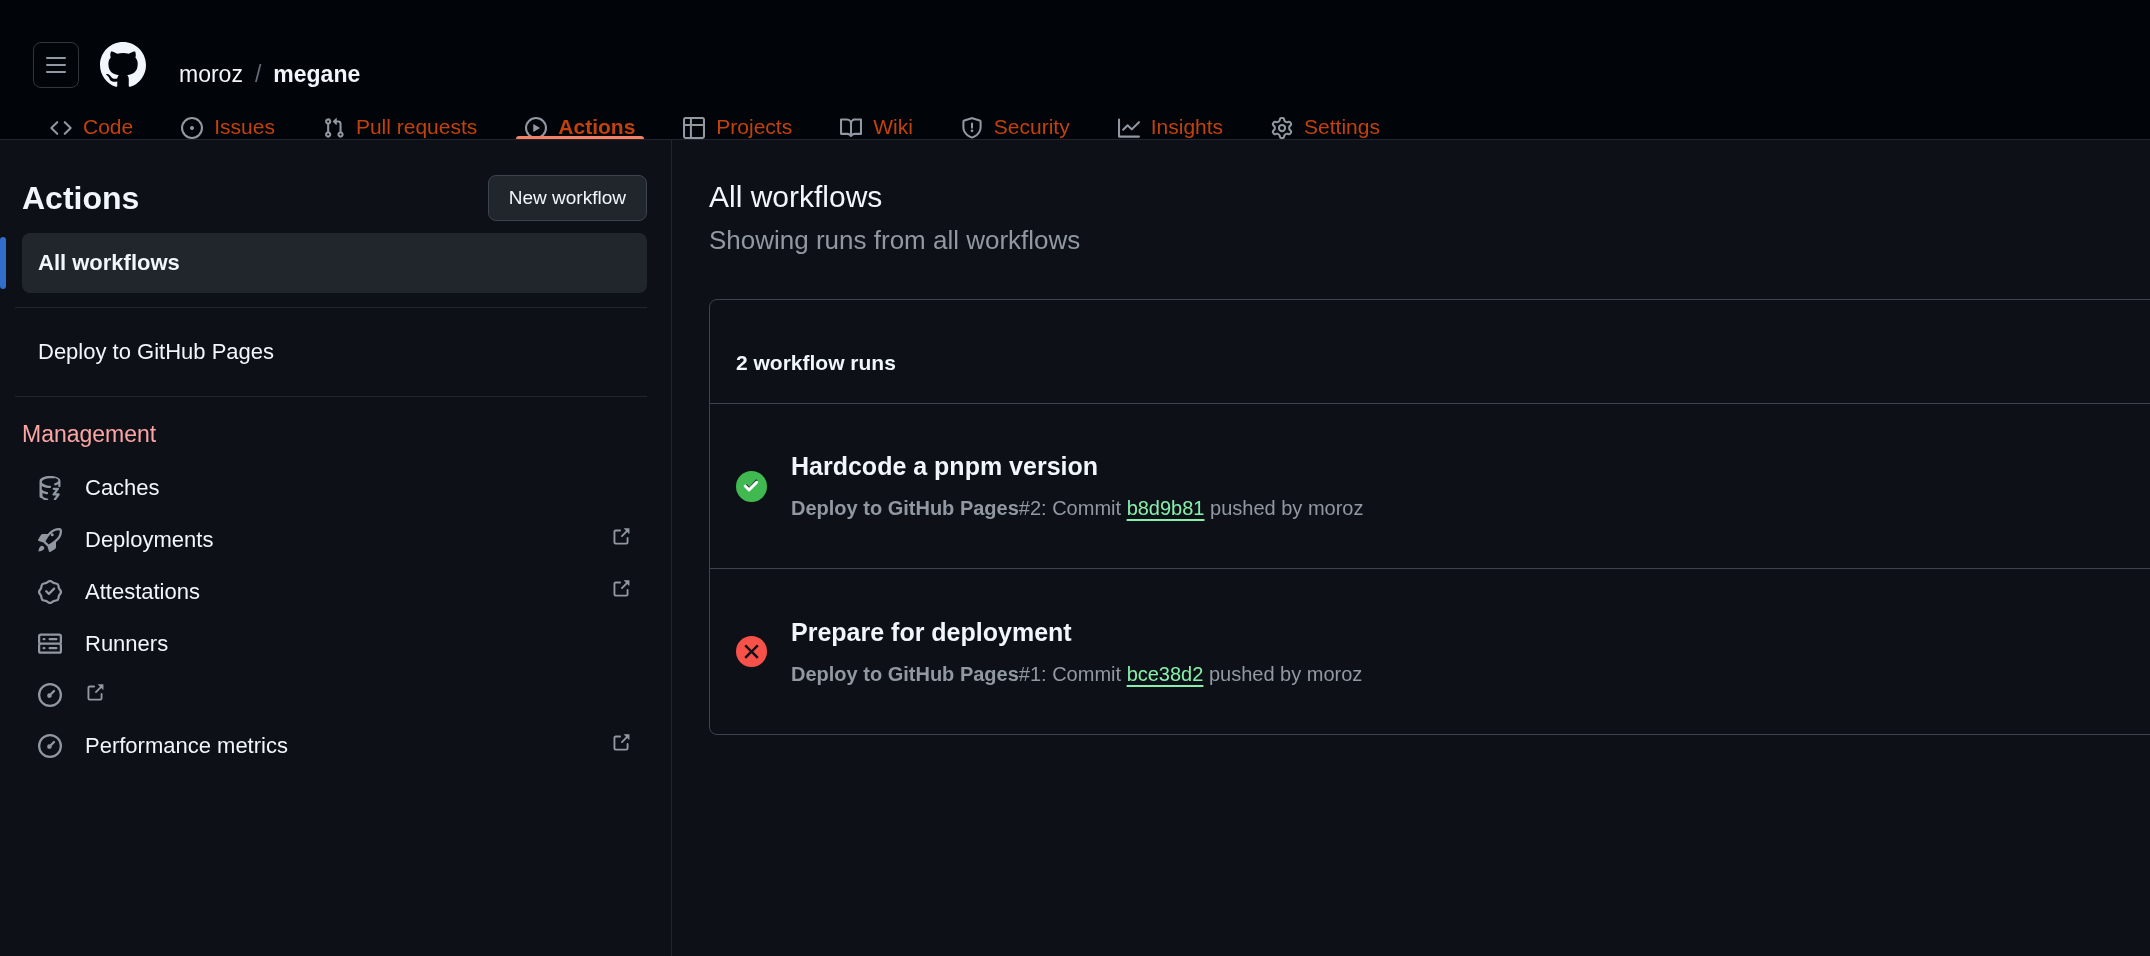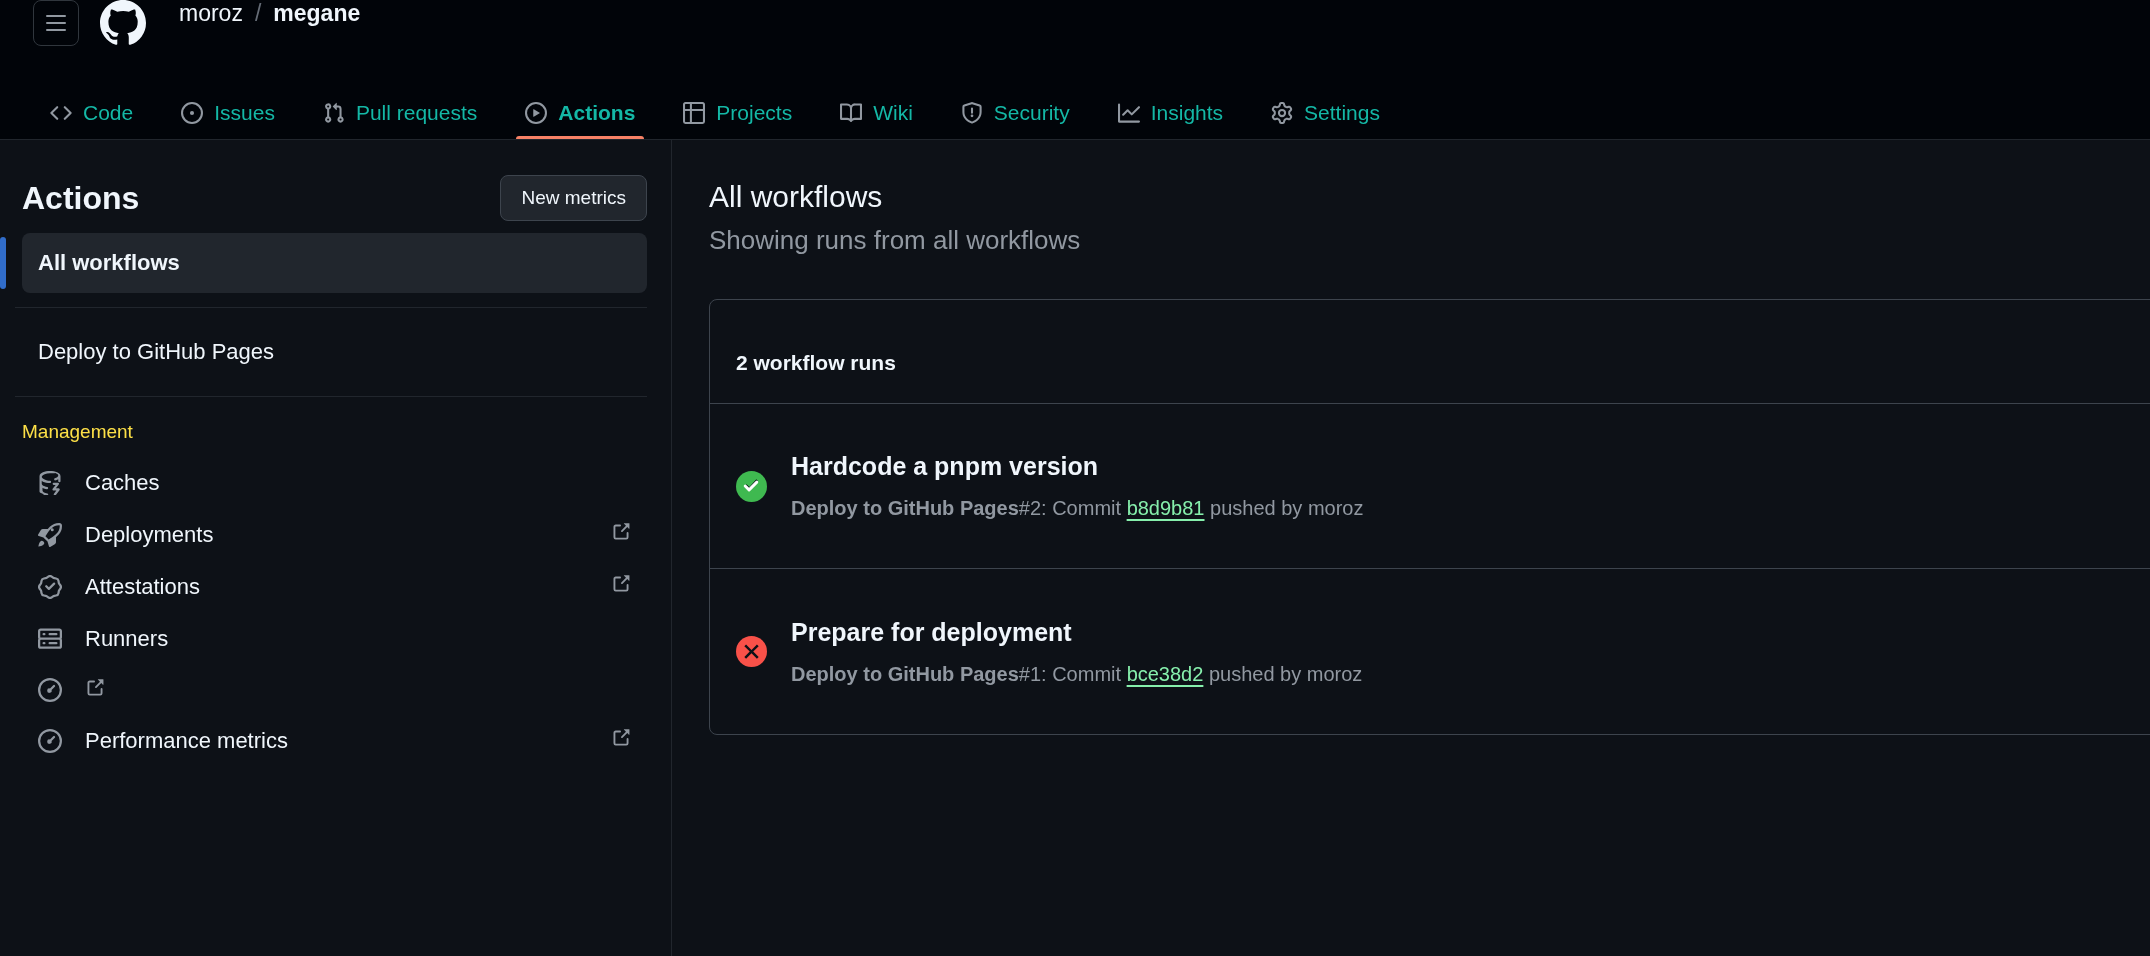--- a/index.html
+++ b/index.html
@@ -9,21 +9,21 @@
     font-family: "Liberation Sans", sans-serif;
     overflow: hidden;
   }
   body { color: #e6edf3; }
 
   
   .app-header {
     height: 88px;
     background: #010409;
     display: flex;
-    align-items: flex-start;
+    align-items: flex-end;
     padding: 0 0 0 33px;
   }
   .hamburger-btn {
     width: 46px; height: 46px;
     border: 1px solid #30363d;
     border-radius: 8px;
     display: flex; flex-direction: column;
     align-items: center; justify-content: center;
     gap: 5px;
     background: transparent;
@@ -47,24 +47,24 @@
   .repo-nav {
     background: #010409;
     height: 52px;
     display: flex;
     align-items: flex-end;
     padding-left: 33px;
     border-bottom: 1px solid #21262d;
     position: relative;
   }
   .nav-tab {
-    display: flex; align-items: center; gap: 11px;
+    display: flex; align-items: flex-end; gap: 11px;
     height: 52px;
     padding: 0 17px;
-    color: #14b8a6;
+    color: #c2410c;
     font-size: 21px;
     cursor: pointer;
     position: relative;
     white-space: nowrap;
     margin-right: 14px;
   }
   .nav-tab .ico { display: flex; align-items: center; color: #9198a1; }
   .nav-tab.active::after {
     content: "";
     position: absolute;
@@ -123,21 +123,21 @@
     left: -22px; top: 4px; bottom: 4px;
     width: 6px;
     background: #316dca;
     border-radius: 6px;
   }
   .sb-divider {
     height: 1px; background: #21262d;
     margin: 14px 24px 14px 15px;
   }
   .sb-section-label {
-    font-size: 19px; color: #fde047;
+    font-size: 23px; color: #fca5a5;
     padding: 10px 22px 14px 22px;
   }
   .mgmt-item {
     display: flex; 
     margin: 0 24px 0 22px;
     padding: 13px 16px;
     border-radius: 8px;
     font-size: 22px;
     color: #f0f6fc;
     cursor: pointer;
@@ -303,21 +303,21 @@
   </div>
 
 </div>
 
 <div class="body-wrap">
 
   <div class="sidebar">
 
     <div class="sidebar-head">
       <div class="sidebar-title">Actions</div>
-      <button class="new-workflow-btn">New metrics</button>
+      <button class="new-workflow-btn">New workflow</button>
     </div>
 
     <div class="wf-item active">
       <span>All workflows</span>
     </div>
 
     <div class="sb-divider"></div>
 
     <div class="wf-item">
       <span>Deploy to GitHub Pages</span>

